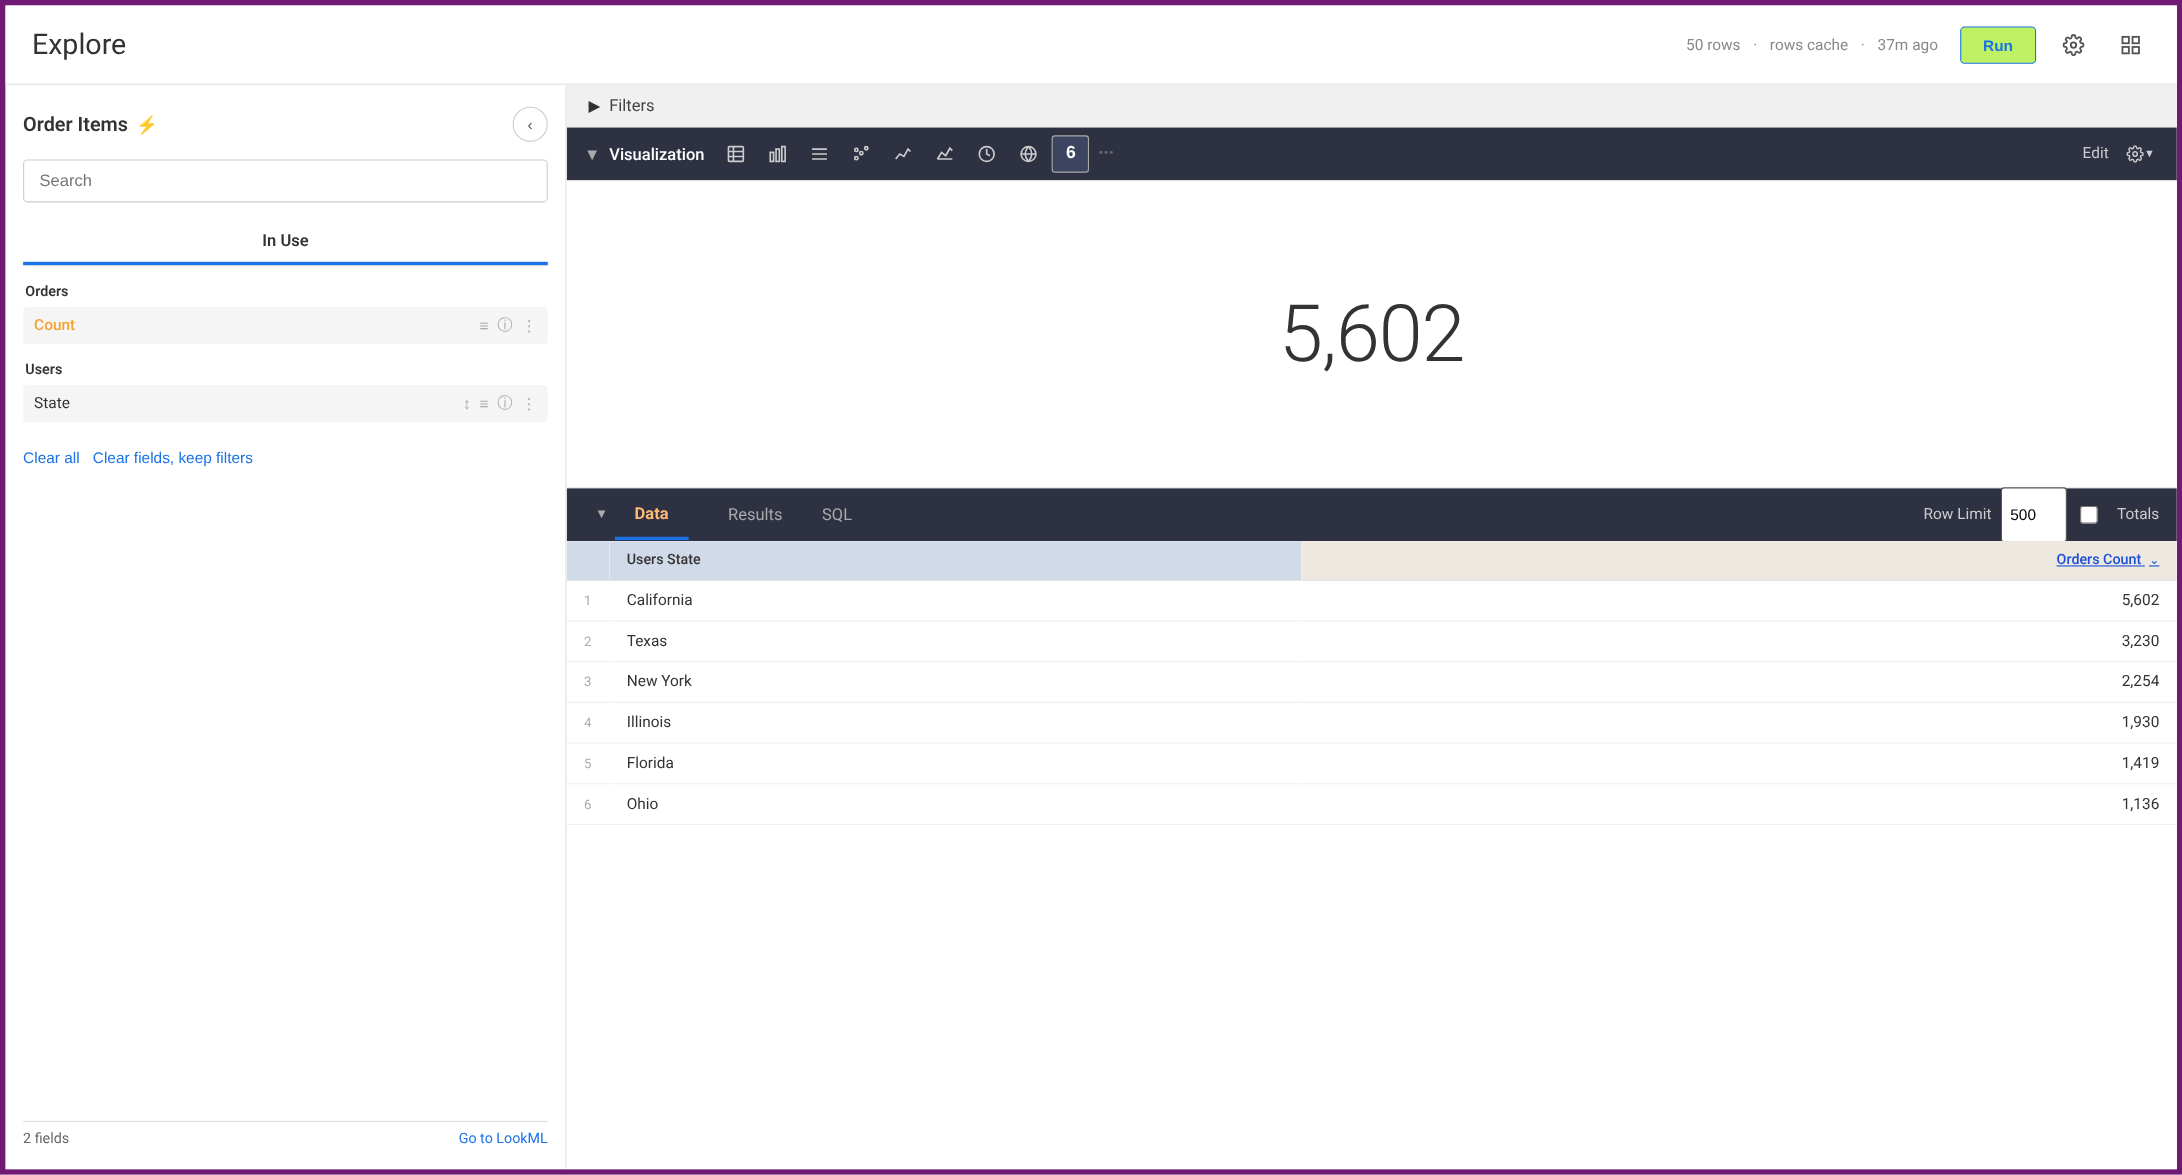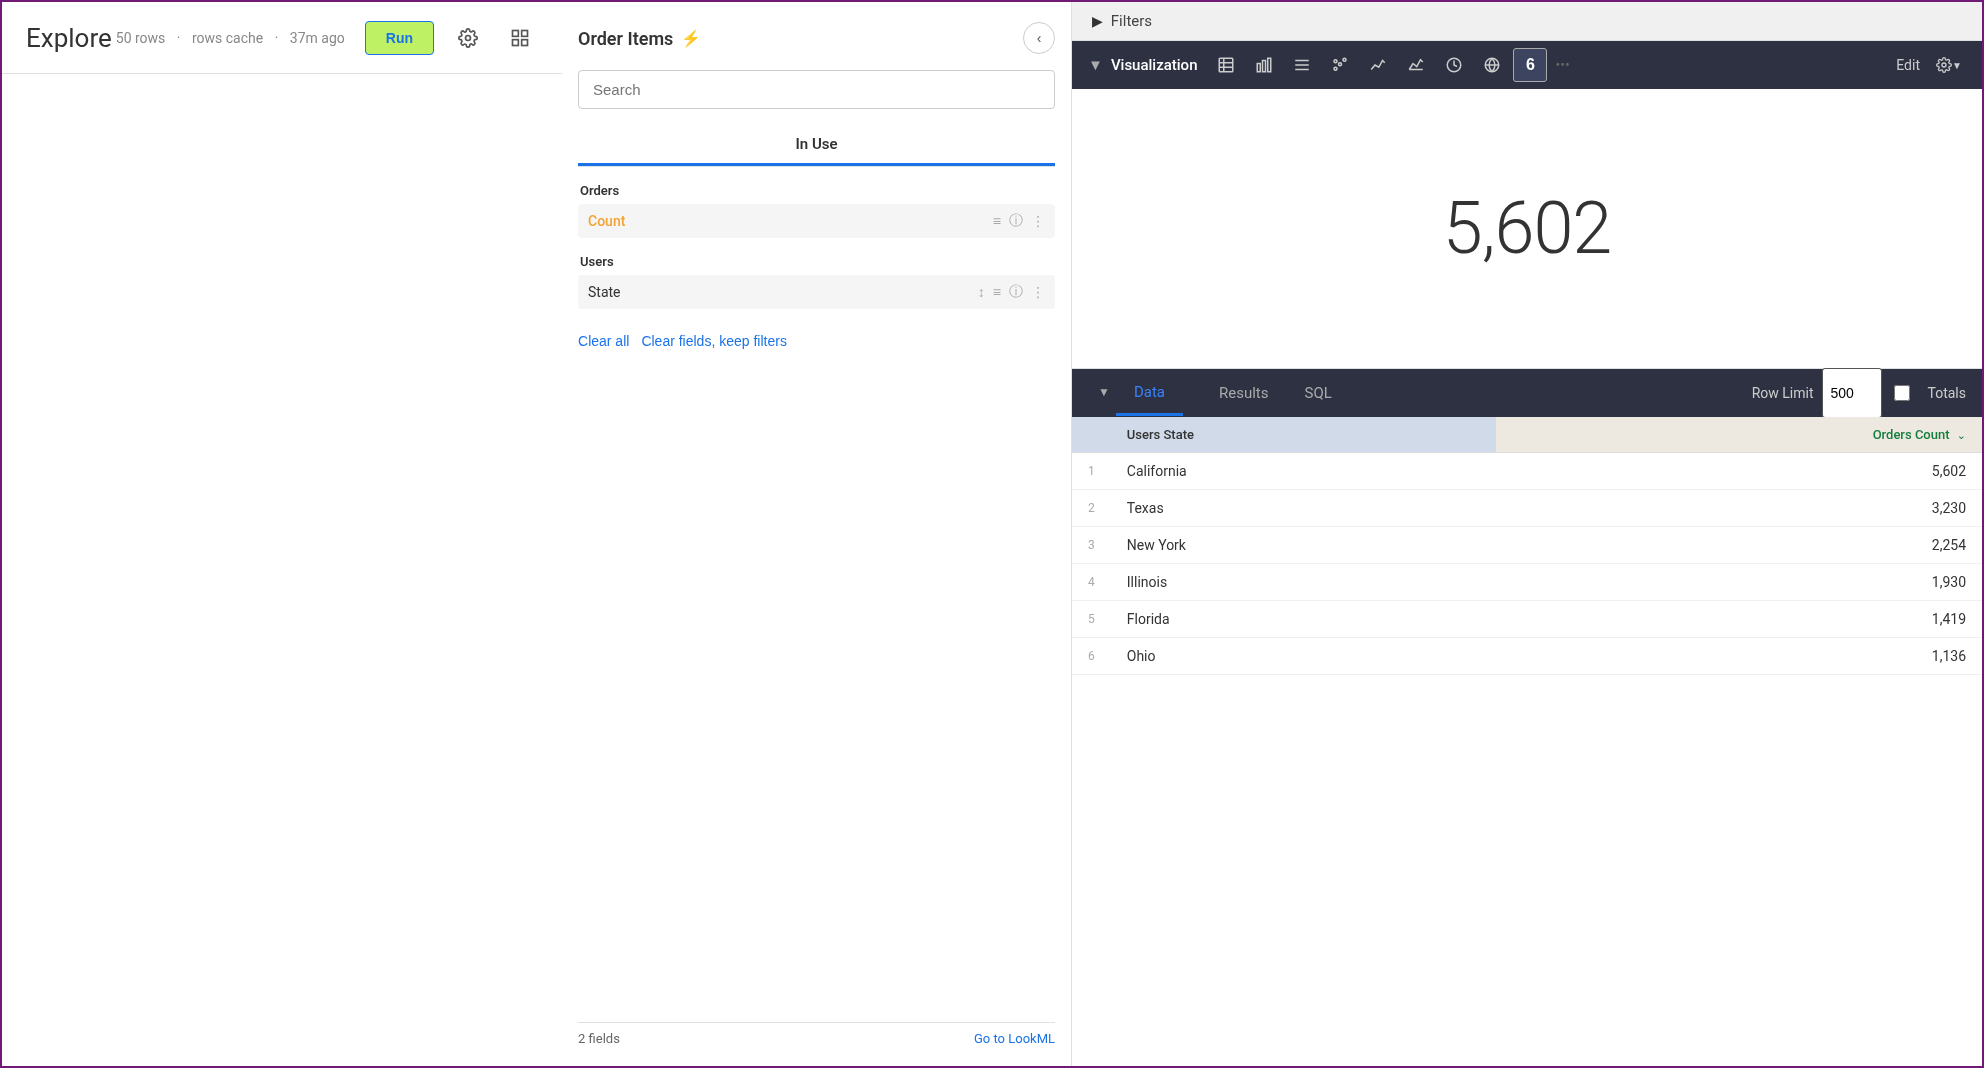--- a/index.html
+++ b/index.html
@@ -1,18 +1,18 @@
 <!DOCTYPE html>
 <html><head>
   <meta charset="utf-8">
   <style>
     * { box-sizing: border-box; margin: 0; padding: 0; }
     body { font-family: -apple-system, BlinkMacSystemFont, 'Segoe UI', Roboto, sans-serif; background: #f0f0f0; color: #333; font-size: 14px; }
 
-    .app-wrapper { width: 1984px; height: 1068px; display: flex; flex-direction: row; background: #fff; border: 2px solid #701a75; }
+    .app-wrapper { width: 1984px; height: 1068px; display: flex; flex-direction: column; background: #fff; border: 5px solid #701a75; }
 
     
     .header { display: flex; align-items: center; justify-content: space-between; padding: 0 24px; height: 72px; border-bottom: 1px solid #e0e0e0; background: #fff; }
     .header-title { font-size: 26px; font-weight: 400; color: #333; }
     .header-right { display: flex; align-items: center; gap: 16px; }
     .header-meta { font-size: 14px; color: #888; }
     .header-meta span { margin: 0 4px; }
     .run-button { padding: 8px 20px; border: 1.5px solid #1a73e8; border-radius: 4px; background: #bef264; color: #1a73e8; font-size: 14px; font-weight: 600; cursor: pointer; }
     .header-icon-btn { width: 36px; height: 36px; border: none; background: none; cursor: pointer; display: flex; align-items: center; justify-content: center; color: #555; font-size: 18px; }
 
@@ -64,34 +64,34 @@
     .viz-spacer { flex: 1; }
     .viz-edit { color: #ccc; font-size: 14px; cursor: pointer; margin-right: 8px; }
 
     
     .viz-display { background: #fff; display: flex; align-items: center; justify-content: center; flex: 0 0 280px; border-bottom: 1px solid #e0e0e0; }
     .viz-big-number { font-size: 72px; font-weight: 300; color: #333; letter-spacing: -1px; }
 
     
     .data-toolbar { background: #2d3142; display: flex; align-items: center; padding: 0 16px; height: 48px; gap: 0; }
     .data-tab { padding: 0 18px; height: 48px; line-height: 48px; font-size: 15px; cursor: pointer; border-bottom: 3px solid transparent; }
-    .data-tab.active { color: #3b82f6; border-bottom: 3px solid #1a73e8; font-weight: 400; }
+    .data-tab.active { color: #fdba74; border-bottom: 3px solid #1a73e8; font-weight: 700; }
     .data-tab.inactive { color: #aaa; }
     .data-spacer { flex: 1; }
     .row-limit-label { color: #ccc; font-size: 14px; margin-right: 8px; padding-left: 10px; }
     .row-limit-input { width: 60px; padding: 16px 8px; border: 1px solid #555; border-radius: 3px; background: #fff; font-size: 14px; }
     .totals-section { display: flex; align-items: center; gap: 18px; color: #ccc; font-size: 14px; margin-left: 12px; }
     .totals-checkbox { width: 16px; height: 16px; cursor: pointer; }
 
     
     .data-table-wrapper { flex: 1; overflow: auto; background: #fff; }
     table { width: 100%; border-collapse: collapse; }
     thead th { padding: 10px 16px; font-size: 13px; font-weight: 500; text-align: left; border-bottom: 1px solid #ddd; position: sticky; top: 0; }
     thead th.dimension-header { background: #d0dae8; color: #333; }
-    thead th.measure-header { background: #ede8e0; color: #15803d; text-align: right; }
+    thead th.measure-header { background: #ede8e0; color: #1d4ed8; text-align: right; text-decoration: underline; }
     .sort-icon { margin-left: 4px; font-size: 11px; }
     tbody tr { border-bottom: 1px solid #f0f0f0; }
     tbody td { padding: 10px 16px; font-size: 14px; }
     tbody td.row-num { color: #aaa; font-size: 12px; width: 30px; }
     tbody td.state-cell { color: #333; }
     tbody td.count-cell { text-align: right; color: #333; }
   </style>
 </head>
 <body>
 

